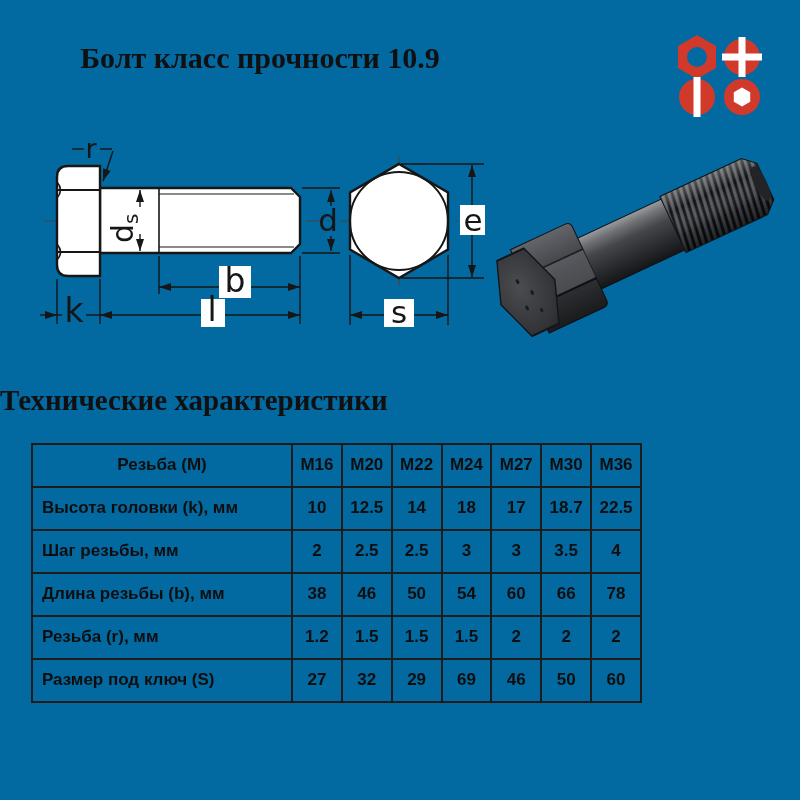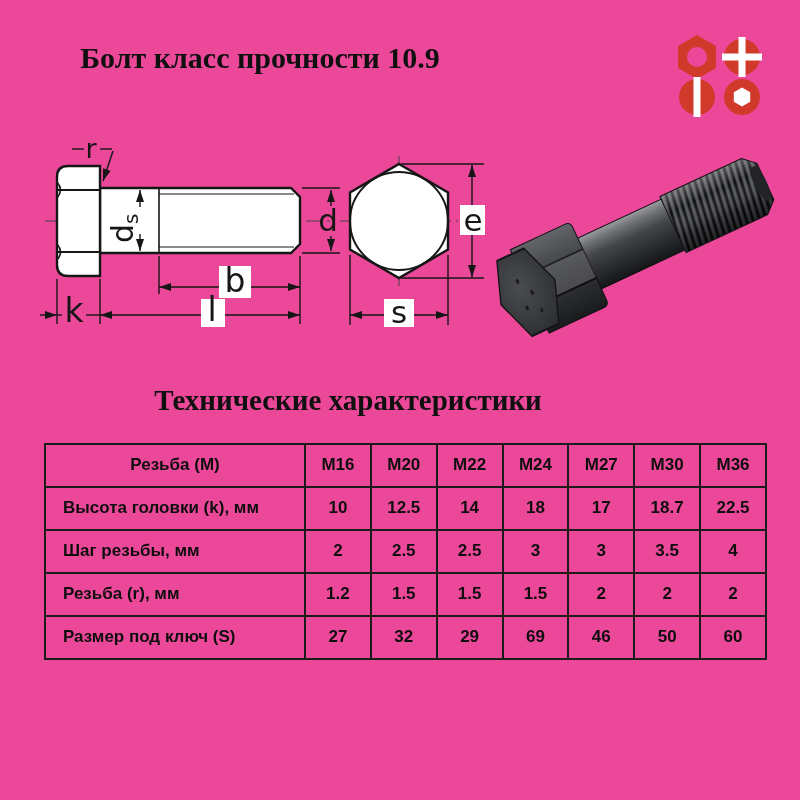--- a/index.html
+++ b/index.html
@@ -1,33 +1,33 @@
 <!DOCTYPE html>
 <html><head>
 <meta charset="utf-8">
 <style>
   html,body{margin:0;padding:0;background:#ffffff;}
-  .page{position:relative;width:800px;height:800px;background:#ec4899;overflow:hidden;
+  .page{position:relative;width:800px;height:800px;background:#0369a1;overflow:hidden;
         font-family:"Liberation Sans",sans-serif;color:#111;}
   .title{position:absolute;left:20px;top:40px;width:480px;text-align:center;
          font-family:"Liberation Serif","DejaVu Serif",serif;font-weight:bold;
          font-size:30px;line-height:36px;color:#101010;}
   .logo{position:absolute;right:35px;top:33px;}
   .drawing{position:absolute;left:0px;top:0px;}
   .photo{position:absolute;left:495px;top:128px;}
-  .section-title{position:absolute;left:0;top:384px;width:696px;margin:0;text-align:center;
+  .section-title{position:absolute;left:0;top:384px;width:696px;margin:0;text-align:left;
          font-family:"Liberation Serif","DejaVu Serif",serif;font-weight:bold;
          font-size:29px;color:#101010;}
-  table.specs{position:absolute;left:44px;top:443px;width:723px;border-collapse:collapse;
+  table.specs{position:absolute;left:31px;top:443px;width:611px;border-collapse:collapse;
          table-layout:fixed;font-family:"Liberation Sans",sans-serif;font-weight:bold;
          font-size:17px;color:#0e0e0e;}
   table.specs th,table.specs td{border:2px solid #1c1c1c;height:37px;text-align:center;
          padding:2px 3px;line-height:1.35;font-weight:bold;}
   table.specs th.c0{width:252px;}
-  table.specs th.lbl{text-align:left;padding-left:17px;}
+  table.specs th.lbl{text-align:left;padding-left:9px;}
   svg text{font-family:"DejaVu Sans","Liberation Sans",sans-serif;}
 </style>
 </head>
 <body>
 
 <div class="page">
 
   <div class="title">
     <div>Болт класс прочности 10.9</div>
   </div>
@@ -220,20 +220,30 @@
           <th class="c0 lbl">Шаг резьбы, мм</th>
           <td>2</td>
           <td>2.5</td>
           <td>2.5</td>
           <td>3</td>
           <td>3</td>
           <td>3.5</td>
           <td>4</td>
         </tr>
         <tr>
+          <th class="c0 lbl">Длина резьбы (b), мм</th>
+          <td>38</td>
+          <td>46</td>
+          <td>50</td>
+          <td>54</td>
+          <td>60</td>
+          <td>66</td>
+          <td>78</td>
+        </tr>
+        <tr>
           <th class="c0 lbl">Резьба (r), мм</th>
           <td>1.2</td>
           <td>1.5</td>
           <td>1.5</td>
           <td>1.5</td>
           <td>2</td>
           <td>2</td>
           <td>2</td>
         </tr>
         <tr>

